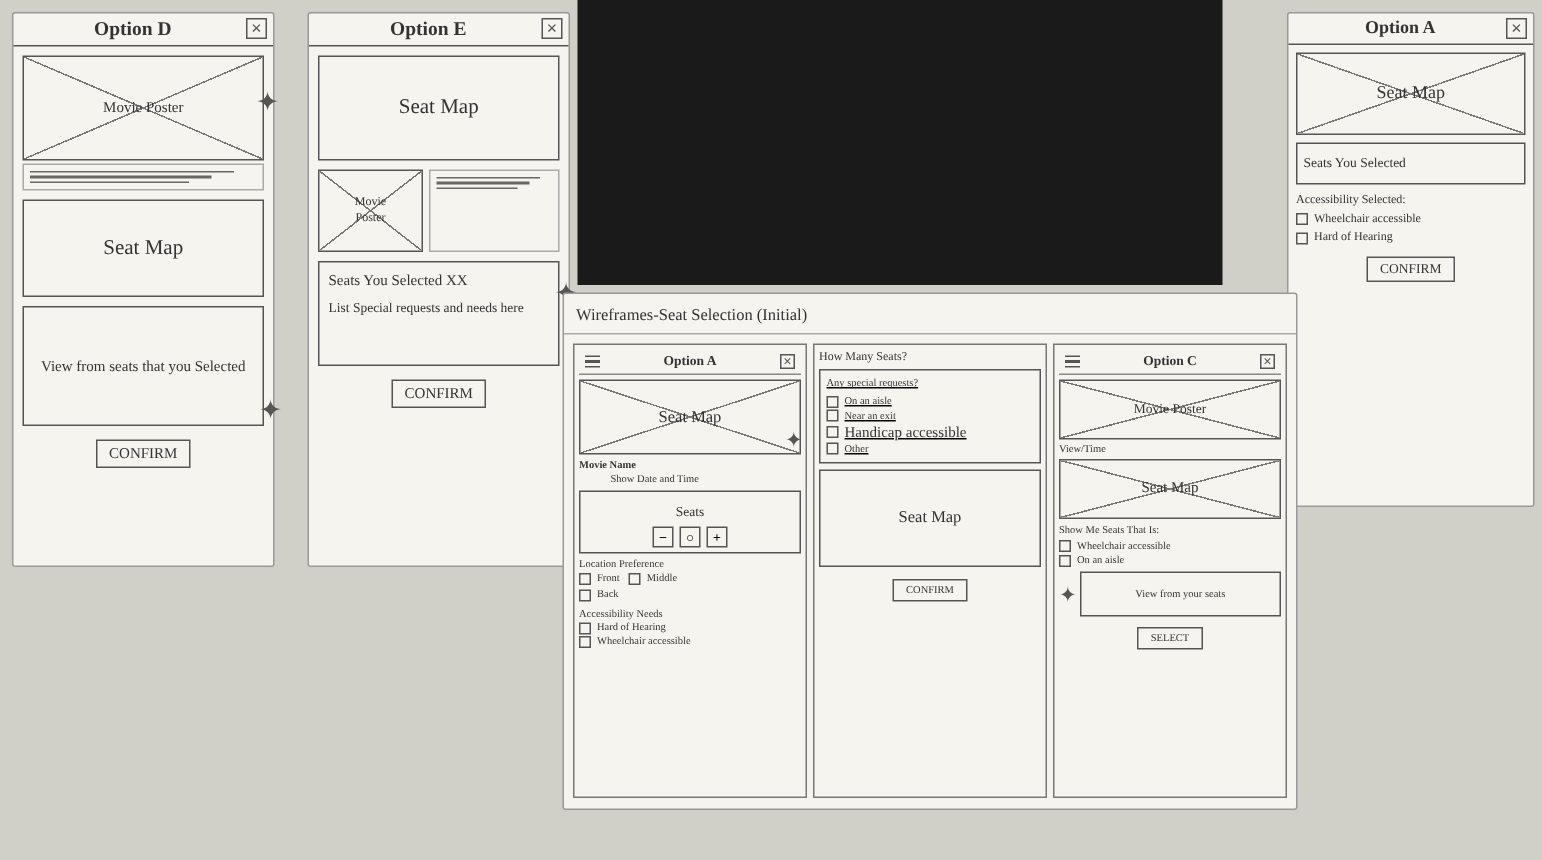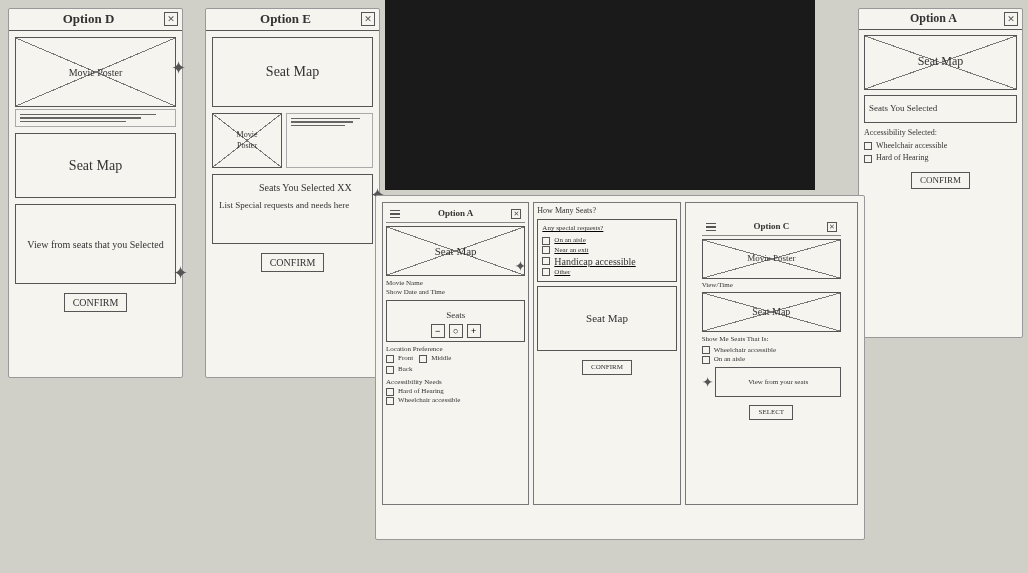--- a/index.html
+++ b/index.html
@@ -223,21 +223,21 @@
       <div class="lines-block" style="flex:1;border:1px solid #aaa;">
         <div class="line-item" style="width:90%;"></div>
         <div class="line-item" style="width:80%;"></div>
         <div class="line-item" style="width:70%;"></div>
       </div>
     </div>
   </div>
 
   <div style="margin:6px;position:relative;">
     <div class="wireframe-box" style="padding:6px;min-height:70px;">
-      <span class="handwritten" style="font-size:10px;display:block;margin-left:40px;">Seats You Selected XX</span>
+      <span class="handwritten" style="font-size:10px;display:block;">Seats You Selected XX</span>
       <span class="handwritten" style="font-size:9px;display:block;margin-top:6px;">List Special requests and needs here</span>
     </div>
     <div class="star-mark" style="right:-12px;top:10px;">✦</div>
   </div>
 
   <div style="margin:8px;text-align:center;">
     <div class="btn-box handwritten" style="font-size:10px;">CONFIRM</div>
   </div>
 </div>
 
@@ -279,41 +279,44 @@
     </div>
   </div>
 
   <div style="margin:5px;text-align:center;">
     <div class="btn-box handwritten" style="font-size:9px;">CONFIRM</div>
   </div>
 </div>
 
 <div class="paper" id="middle-paper">
 
+  <div style="padding:4px 8px;border-bottom:1px solid #aaa;">
+    <span class="handwritten" style="font-size:11px;">Wireframes-Seat Selection (Initial)</span>
+  </div>
 
   <div style="display:flex;gap:4px;padding:6px;height:calc(100% - 28px);">
 
     <div style="flex:1;border:1.5px solid #777;padding:3px;position:relative;">
       <div class="title-bar" style="border-bottom:1px solid #888;margin-bottom:3px;">
         <div class="hamburger-lines">
           <span style="width:10px;"></span>
             <span style="width:10px;"></span>
             <span style="width:10px;"></span>
         </div>
         <span class="handwritten" style="font-size:9px;font-weight:bold;">Option A</span>
         <div class="close-x" style="width:10px;height:10px;font-size:7px;">✕</div>
       </div>
 
       <div class="wireframe-box crossed-box" style="height:50px;margin-bottom:3px;display:flex;align-items:center;justify-content:center;">
         <span class="handwritten" style="position:relative;z-index:1;font-size:11px;">Seat Map</span>
       </div>
       <div class="star-mark" style="right:2px;top:55px;font-size:14px;">✦</div>
 
-      <span class="handwritten" style="font-size:7px;display:block;">Movie Name</span>
-      <span class="handwritten" style="font-size:7px;display:block;margin-bottom:3px;">Show Date and Time</span>
+      <span class="handwritten" style="font-size:7px;display:block;font-weight:bold;">Movie Name</span>
+      <span class="handwritten" style="font-size:7px;display:block;margin-bottom:3px;margin-left:21px;">Show Date and Time</span>
 
       <div class="wireframe-box" style="padding:3px;margin-bottom:3px;text-align:center;">
         <span class="handwritten" style="font-size:9px;">Seats</span>
         <div style="display:flex;gap:4px;justify-content:center;margin-top:2px;">
           <div class="wireframe-box" style="width:14px;height:14px;display:flex;align-items:center;justify-content:center;font-size:9px;">−</div>
           <div class="wireframe-box" style="width:14px;height:14px;display:flex;align-items:center;justify-content:center;font-size:9px;">○</div>
           <div class="wireframe-box" style="width:14px;height:14px;display:flex;align-items:center;justify-content:center;font-size:9px;">+</div>
         </div>
       </div>
 
@@ -370,21 +373,21 @@
 
       <div class="wireframe-box" style="height:65px;display:flex;align-items:center;justify-content:center;margin-bottom:4px;">
         <span class="handwritten" style="font-size:11px;">Seat Map</span>
       </div>
 
       <div style="text-align:center;">
         <div class="btn-box handwritten" style="font-size:7px;">CONFIRM</div>
       </div>
     </div>
 
-    <div style="flex:1;border:1.5px solid #777;padding:16px;position:relative;">
+    <div style="flex:1;border:1.5px solid #777;padding:3px;position:relative;">
       <div class="title-bar" style="border-bottom:1px solid #888;margin-bottom:3px;">
         <div class="hamburger-lines">
           <span style="width:10px;"></span>
             <span style="width:10px;"></span>
             <span style="width:10px;"></span>
         </div>
         <span class="handwritten" style="font-size:9px;font-weight:bold;">Option C</span>
         <div class="close-x" style="width:10px;height:10px;font-size:7px;">✕</div>
       </div>
 

